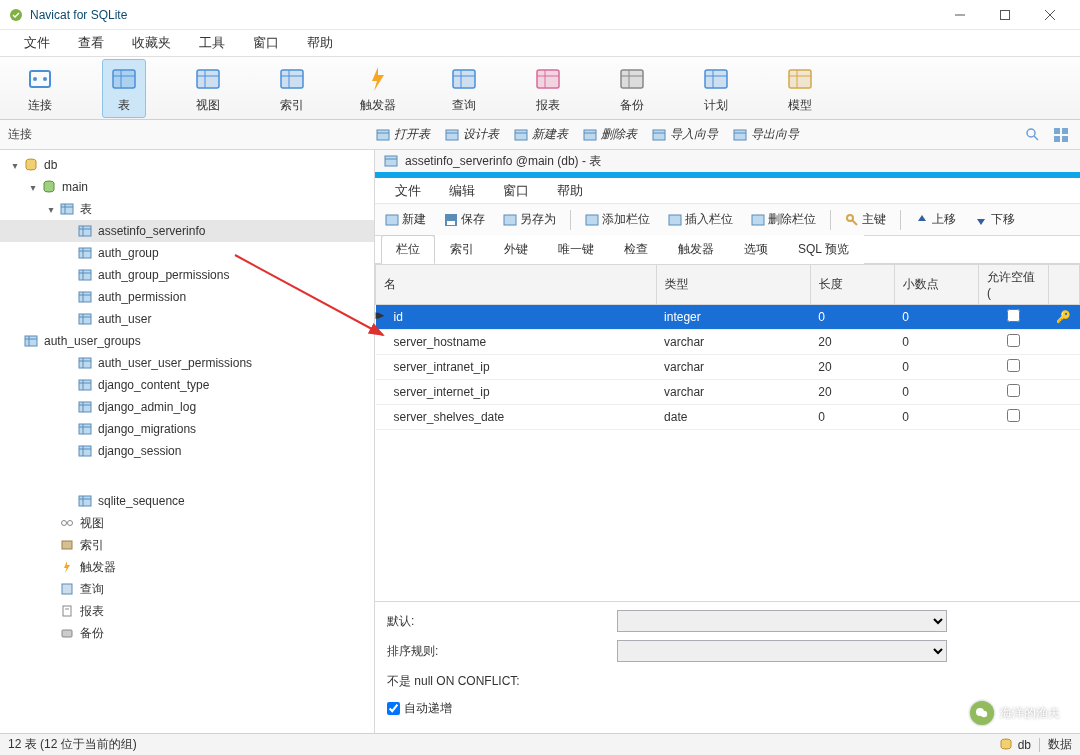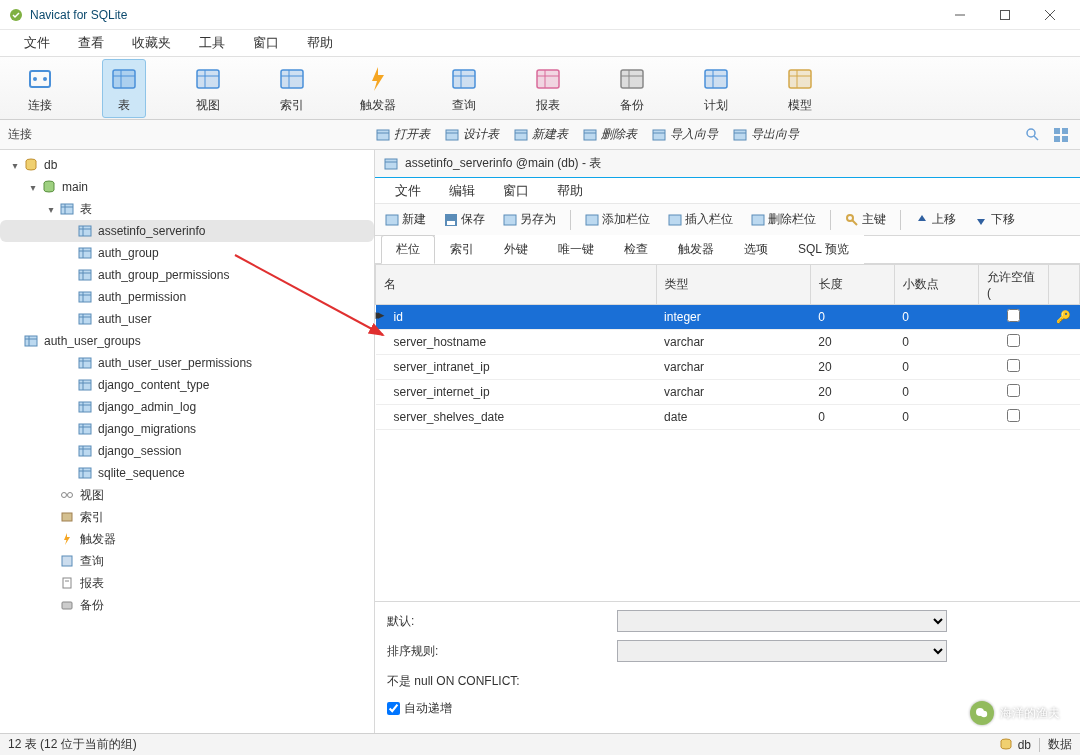--- a/index.html
+++ b/index.html
@@ -21,26 +21,26 @@
 .subbar .left-label { width: 375px; padding-left: 8px; color: #444; }
 .subbar .actions { display: flex; gap: 14px; align-items: center; flex: 1; font-style: italic; }
 .subbar .action { display: flex; align-items: center; gap: 3px; cursor: pointer; color: #333; }
 .subbar .action .ic { width: 16px; height: 16px; display: flex; align-items: center; justify-content: center; }
 .subbar .right-icons { display: flex; gap: 10px; padding-right: 10px; }
 .subbar .right-icons .ic { width: 18px; height: 18px; cursor: pointer; display: flex; align-items: center; justify-content: center; }
 .main { display: flex; height: calc(100% - 30px - 26px - 64px - 30px - 22px); }
 .sidebar { width: 375px; border-right: 1px solid #d8d8d8; overflow: auto; }
 .tree { padding: 4px 0; }
 .tree-row { display: flex; align-items: center; height: 22px; padding-left: 8px; cursor: pointer; white-space: nowrap; }
-.tree-row.selected { background: #e6e6e6; border-radius: 6px; }
+.tree-row.selected { background: #e6e6e6; }
 .tree-row .toggle { width: 14px; color: #666; font-size: 10px; text-align: center; }
 .tree-row .icon { width: 18px; height: 16px; display: flex; align-items: center; justify-content: center; margin-right: 4px; }
 .tree-row .label { color: #333; }
 .content { flex: 1; display: flex; flex-direction: column; }
-.tab-header { height: 28px; background: #f7f7f7; border-bottom: 1px solid #0ea5e9; display: flex; align-items: center; padding-left: 8px; gap: 6px; }
+.tab-header { height: 28px; background: #f7f7f7; border-bottom: 6px solid #0ea5e9; display: flex; align-items: center; padding-left: 8px; gap: 6px; }
 .tab-header .ic { width: 16px; height: 16px; display: flex; align-items: center; justify-content: center; }
 .content-menubar { height: 26px; display: flex; align-items: center; padding: 0 6px; gap: 0; border-bottom: 1px solid #e8e8e8; }
 .content-menubar .menu-item { padding: 4px 14px; cursor: pointer; color: #333; font-size: 13px; }
 .content-toolbar { height: 32px; background: #fbfbfb; border-bottom: 1px solid #d8d8d8; display: flex; align-items: center; padding: 0 6px; gap: 10px; }
 .content-toolbar .btn { display: flex; align-items: center; gap: 3px; cursor: pointer; color: #333; padding: 2px 4px; }
 .content-toolbar .sep { width: 1px; height: 20px; background: #ccc; }
 .content-tabs { height: 28px; border-bottom: 1px solid #d8d8d8; display: flex; align-items: flex-end; padding-left: 6px; }
 .content-tabs .tab { padding: 5px 14px; border: 1px solid transparent; cursor: pointer; color: #333; position: relative; top: 1px; background: #fff; }
 .content-tabs .tab.active { border: 1px solid #d0d0d0; border-bottom: 1px solid #fff; border-radius: 3px 3px 0 0; }
 .table-area { flex: 1; overflow: auto; position: relative; }
@@ -439,21 +439,21 @@
           <span class="toggle"></span>
           <span class="icon">
             <svg width="14" height="14">
               <rect x="1" y="2" width="12" height="10" fill="#bcd9f0" stroke="#5a8cb8"></rect>
               <line x1="1" y1="5" x2="13" y2="5" stroke="#5a8cb8"></line>
               <line x1="5" y1="2" x2="5" y2="12" stroke="#5a8cb8"></line>
             </svg>
           </span>
           <span class="label">django_session</span>
         </div>
-        <div class="tree-row" style="padding-left: 62px;">
+        <div class="tree-row" style="padding-left: 62px; margin-top: 28px;">
           <span class="toggle"></span>
           <span class="icon">
             <svg width="14" height="14">
               <rect x="1" y="2" width="12" height="10" fill="#bcd9f0" stroke="#5a8cb8"></rect>
               <line x1="1" y1="5" x2="13" y2="5" stroke="#5a8cb8"></line>
               <line x1="5" y1="2" x2="5" y2="12" stroke="#5a8cb8"></line>
             </svg>
           </span>
           <span class="label">sqlite_sequence</span>
         </div>

